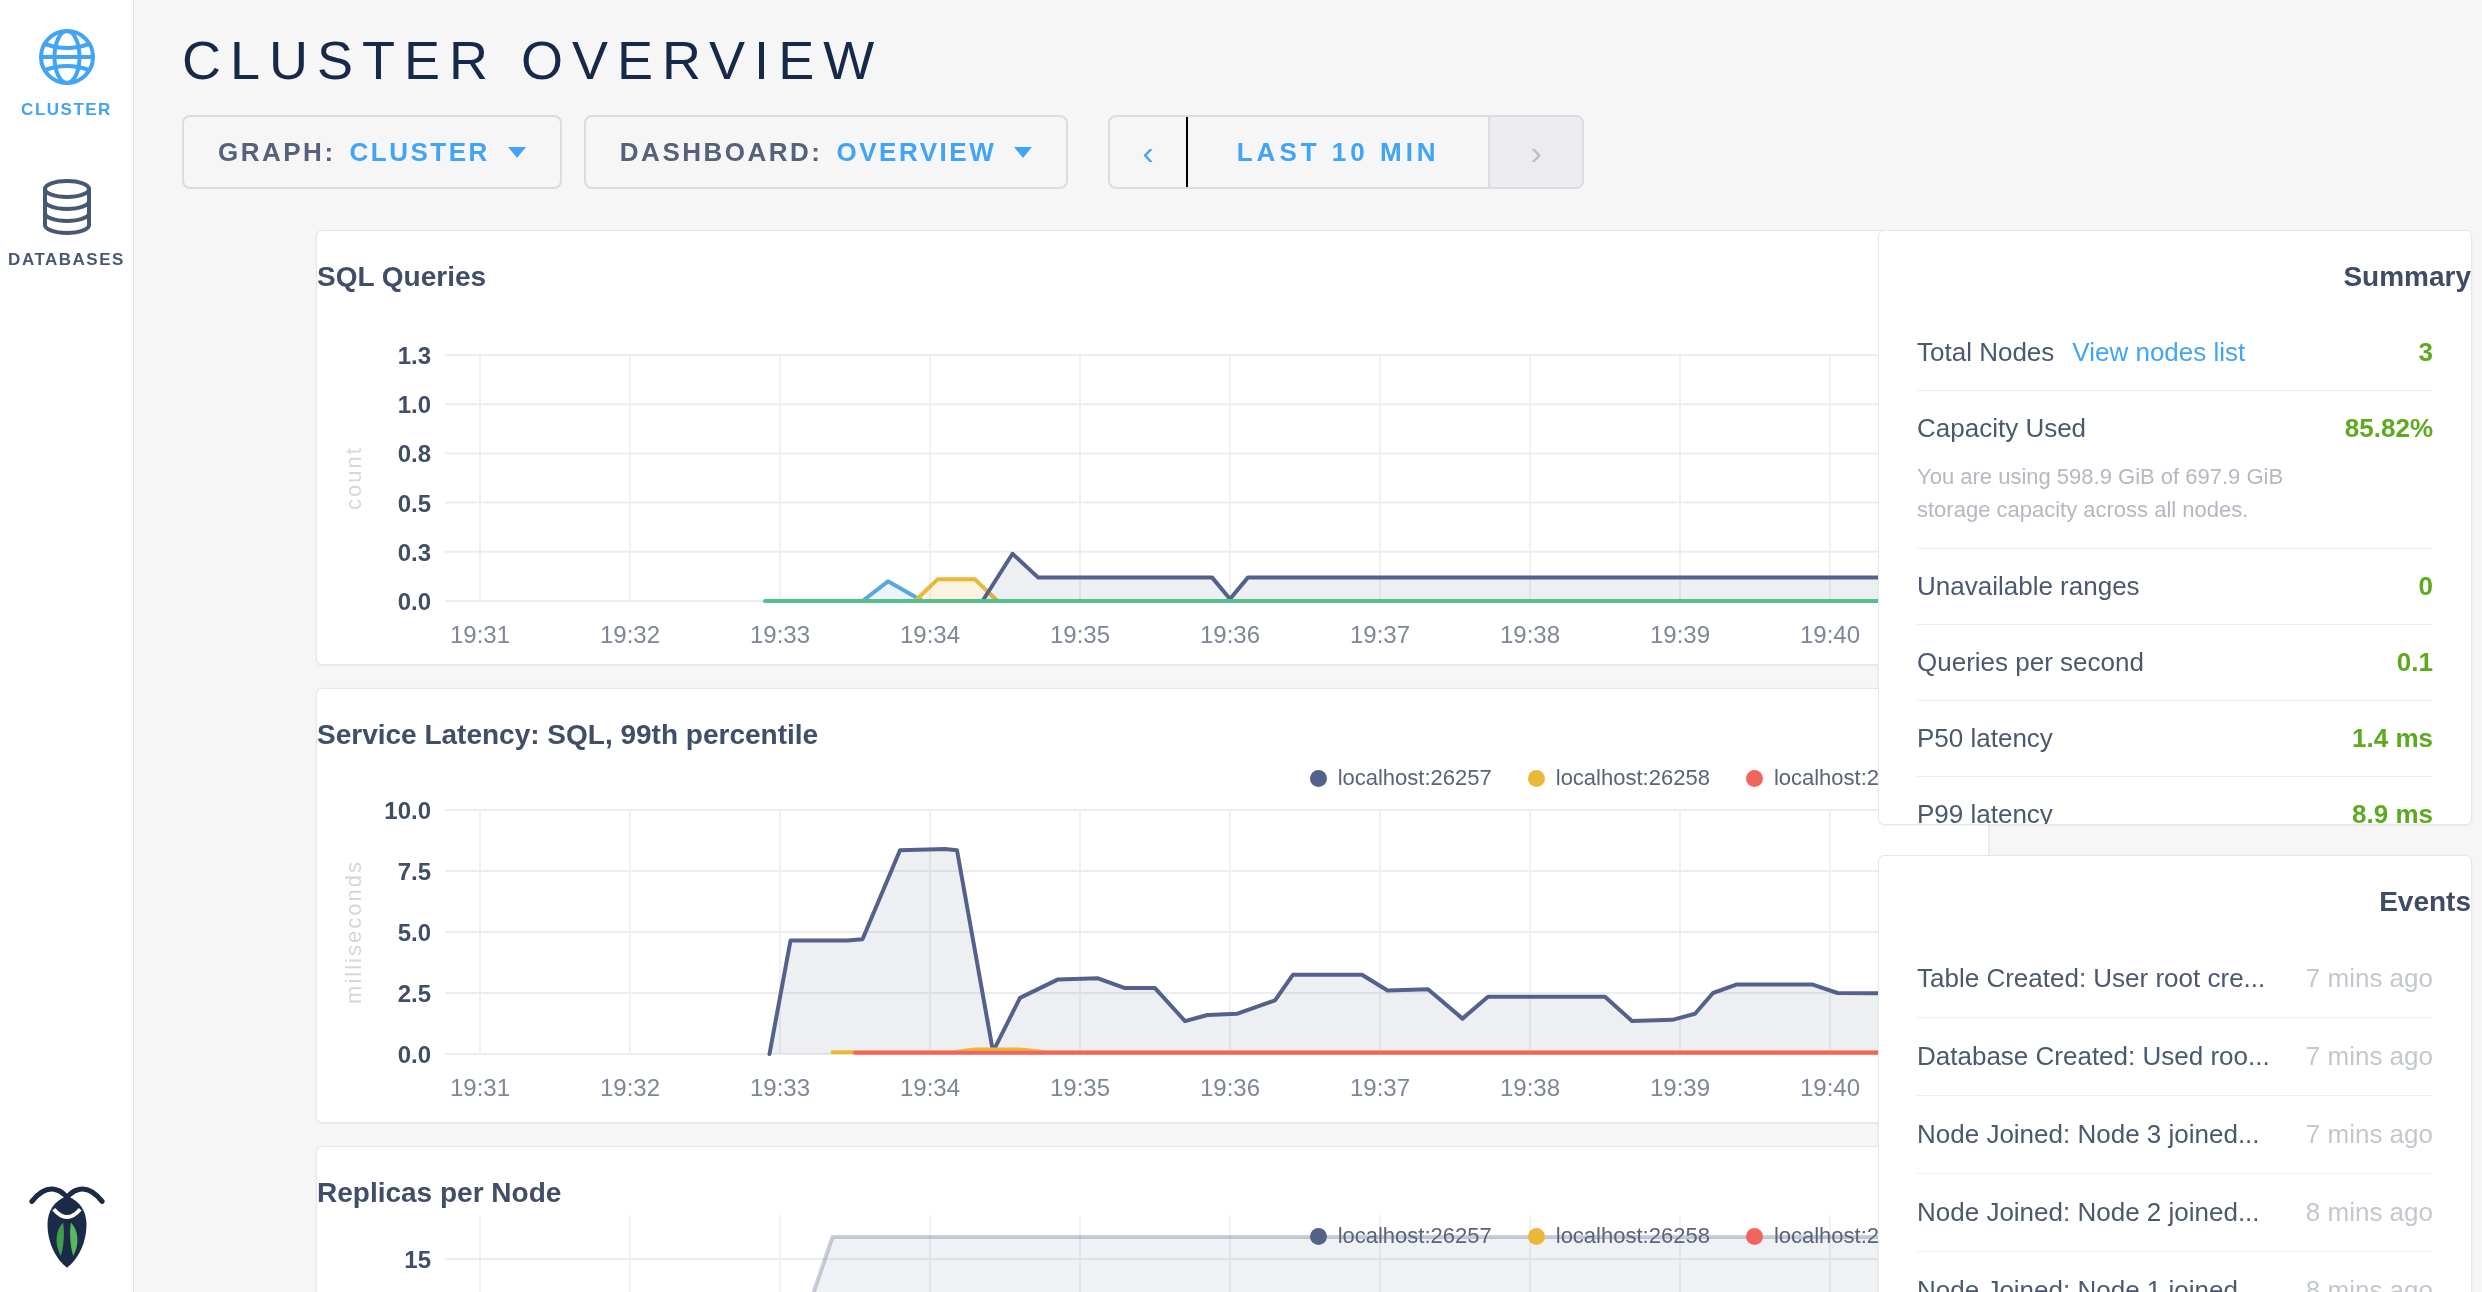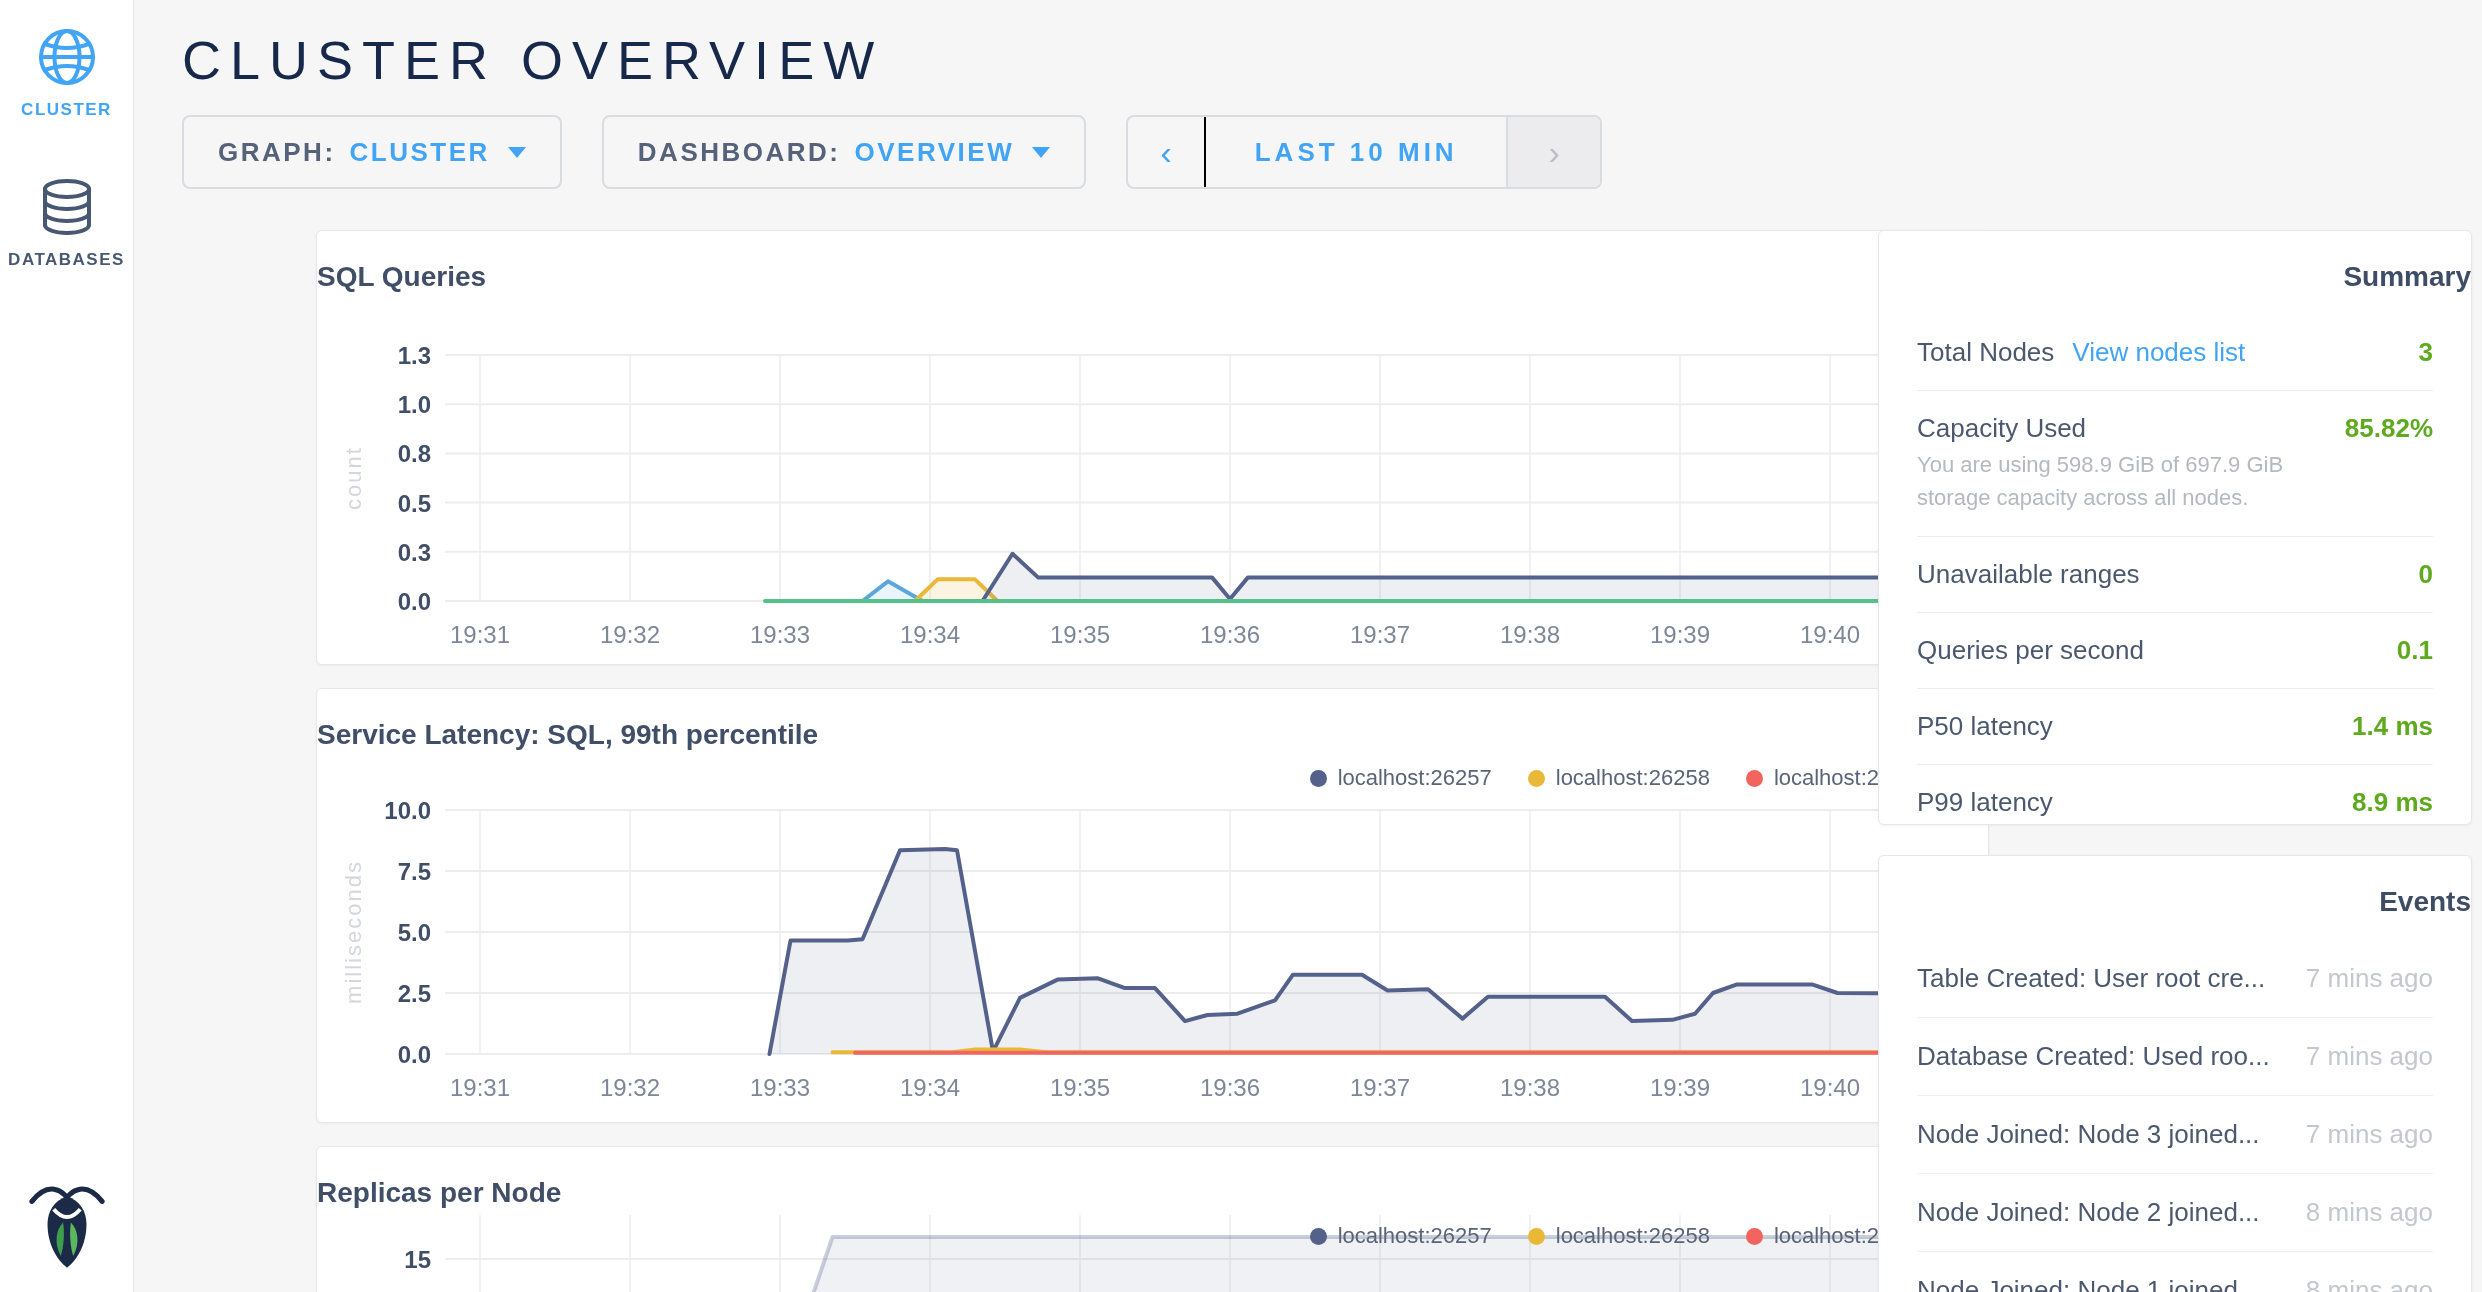--- a/index.html
+++ b/index.html
@@ -19,21 +19,21 @@
   .nav-databases .nav-label { color:#475872; }
   .logo { position:absolute; left:50%; transform:translateX(-50%); bottom:18px; }
 
   
   .main { position:absolute; left:134px; top:0; right:0; height:100%; }
   .page-title { position:absolute; left:48px; top:29px; font-size:54px; font-weight:normal;
                 letter-spacing:9px; color:#16294a; white-space:nowrap; }
   .toolbar { position:absolute; left:48px; top:115px; display:flex; align-items:center; }
   .dd { height:74px; border:2px solid #d8dce3; border-radius:8px; background:transparent;
         display:flex; align-items:center; padding:0 34px; cursor:pointer; }
-  .dd + .dd { margin-left:40px; }
+  .dd + .dd { margin-left:22px; }
   .dd .dd-label { font-size:26px; font-weight:bold; letter-spacing:2.5px; color:#56617a; }
   .dd .dd-value { font-size:26px; font-weight:bold; letter-spacing:2.5px; color:#41a4f5; margin-left:14px; }
   .caret { width:0; height:0; border-left:9px solid transparent; border-right:9px solid transparent;
            border-top:11px solid #41a4f5; margin-left:18px; }
   .timewindow { height:74px; border:2px solid #d8dce3; border-radius:8px; display:flex;
                 overflow:hidden; margin-left:40px; }
   .tw-cell { display:flex; align-items:center; justify-content:center; cursor:pointer; }
   .tw-prev { width:76px; color:#41a4f5; font-size:34px; }
   .tw-cur  { width:302px; color:#41a4f5; font-size:26px; font-weight:bold; letter-spacing:4px;
              border-left:2px solid #000000; }
@@ -64,21 +64,21 @@
   .panel-summary { height:595px; }
   .panel-events  { height:470px; margin-top:30px; }
   .panel-title { padding-top:30px; text-align:right; font-size:28px; font-weight:bold; color:#3f4c66; }
   .panel-rows { margin:22px 38px 0 38px; }
   .srow { display:flex; align-items:flex-start; padding:22px 0; border-bottom:1px solid #ececee; }
   .srow:last-child { border-bottom:none; }
   .srow-main { display:flex; align-items:baseline; width:100%; }
   .srow-label { font-size:26px; color:#4b586e; white-space:nowrap; }
   .srow-link { font-size:26px; color:#41a4f5; margin-left:18px; cursor:pointer; white-space:nowrap; }
   .srow-value { margin-left:auto; font-size:26px; font-weight:bold; color:#5eaa1e; white-space:nowrap; }
-  .srow-note { font-size:22px; color:#b4b8c0; line-height:33px; margin-top:4px; max-width:440px; }
+  .srow-note { font-size:22px; color:#b4b8c0; line-height:33px; margin-top:16px; max-width:440px; }
   .erow { display:flex; justify-content:space-between; align-items:center; padding:23px 0;
           border-bottom:1px solid #efeff1; cursor:pointer;gap:27px; }
   .erow-text { font-size:26px; color:#4b586e; }
   .erow-time { font-size:26px; color:#c3c7ce; }
 </style>
 </head>
 <body>
 
 <div class="app">
 

